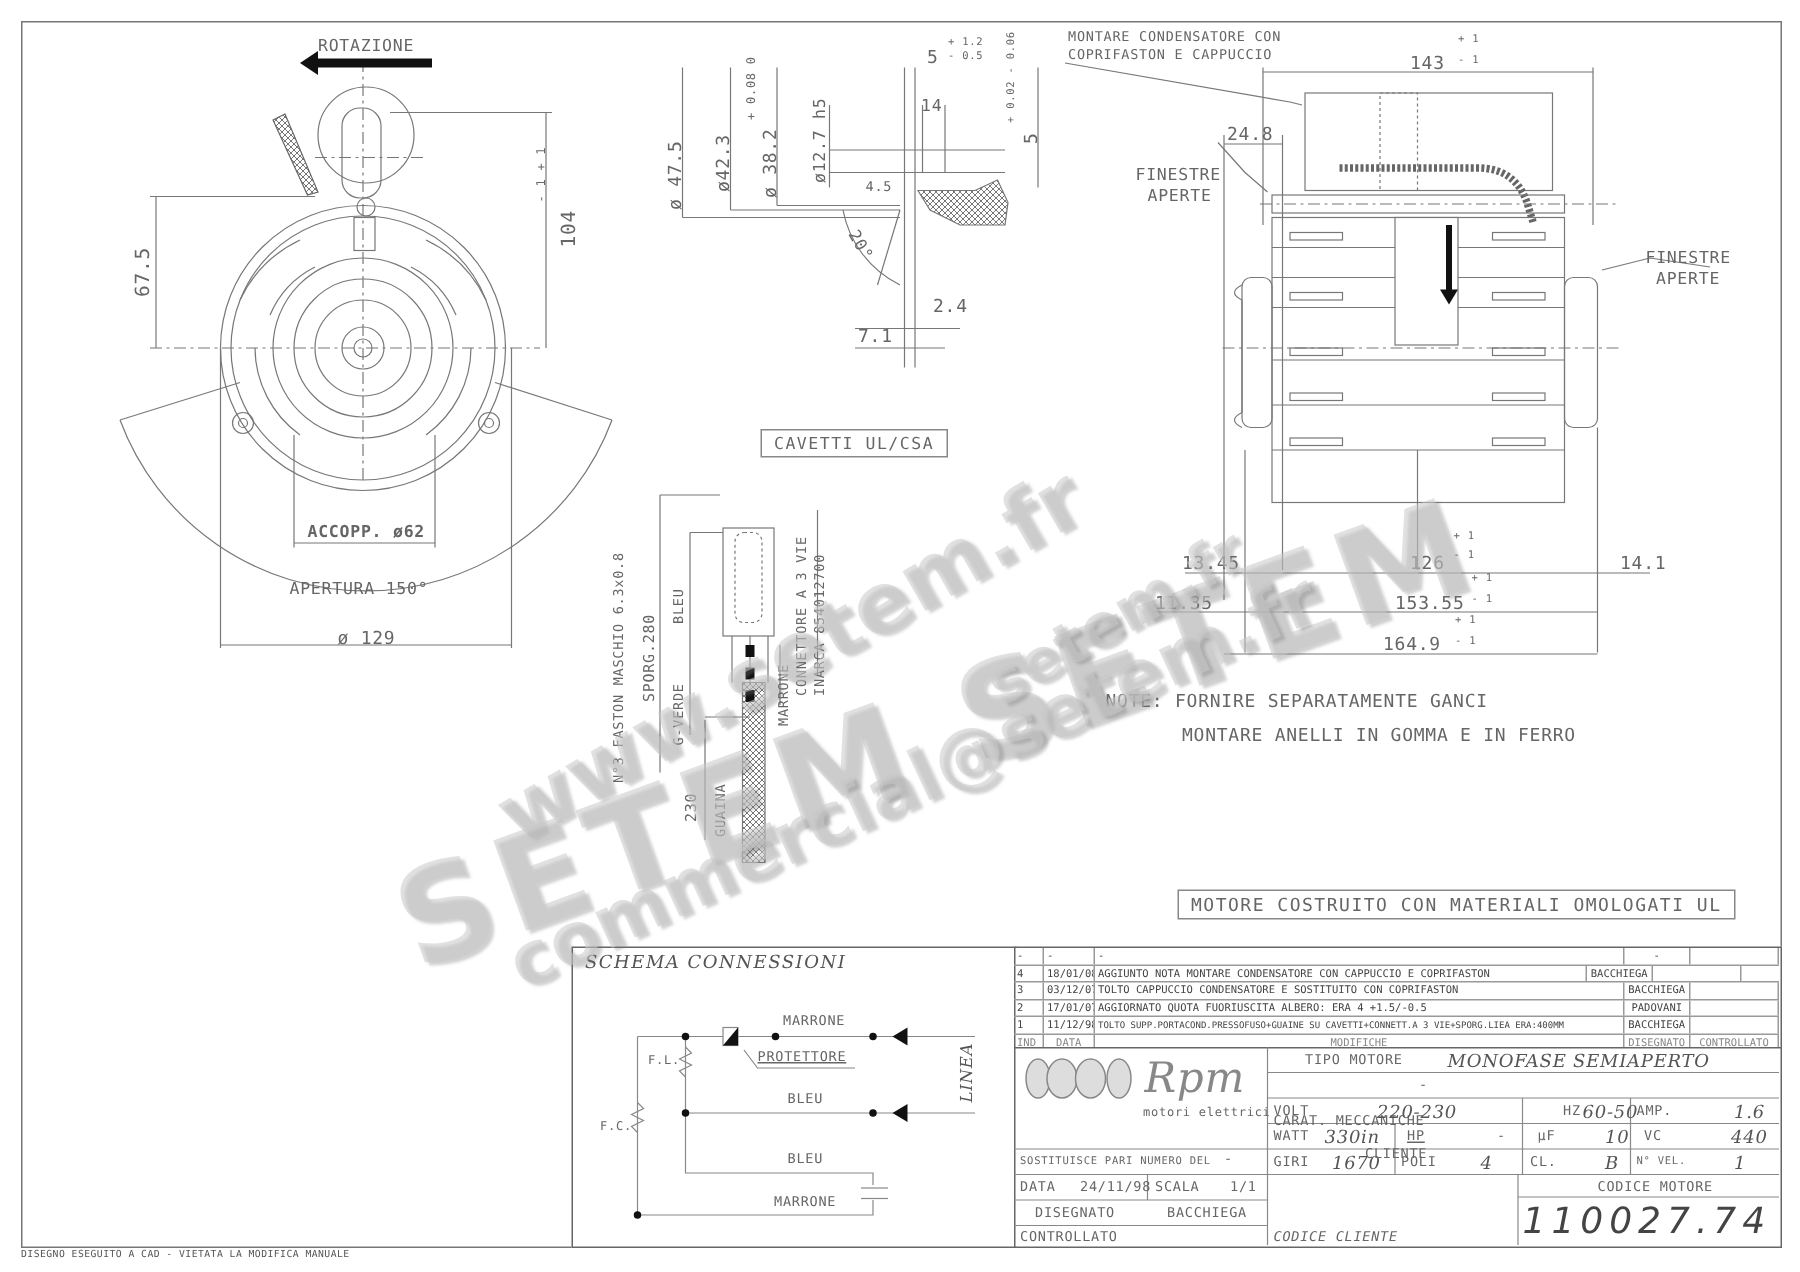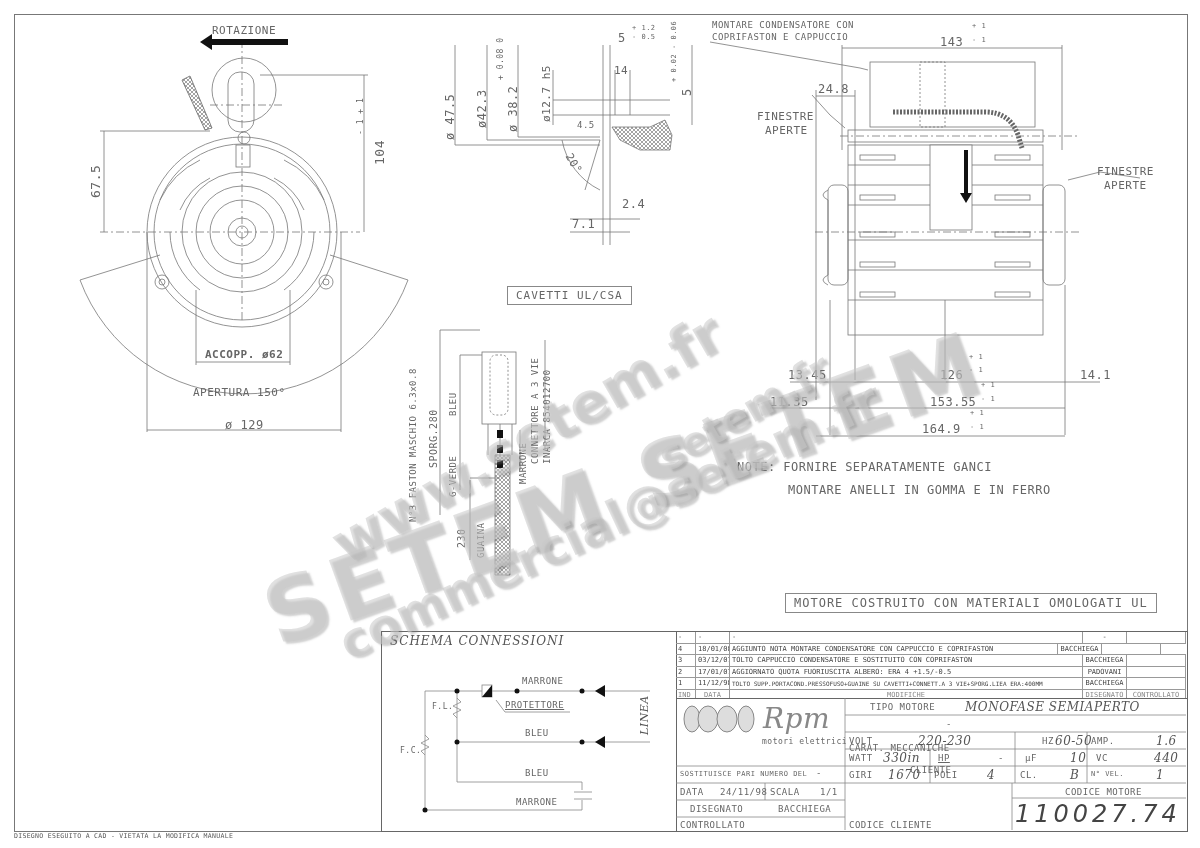--- a/index.html
+++ b/index.html
@@ -370,21 +370,21 @@
 
 <div class="cell" style="left:680px;top:787px;">DATA</div>
 <div class="cell" style="left:720px;top:787px;">24/11/98</div>
 <div class="cell" style="left:770px;top:787px;">SCALA</div>
 <div class="cell" style="left:820px;top:787px;">1/1</div>
 <div class="cell" style="left:690px;top:804px;">DISEGNATO</div>
 <div class="cell" style="left:778px;top:804px;">BACCHIEGA</div>
 <div class="cell" style="left:680px;top:820px;">CONTROLLATO</div>
 
 <div class="cell" style="left:910px;top:765px;">CLIENTE</div>
-<div class="cell" style="left:849px;top:820px;">CODICE CLIENTE</div>
+<div class="cell" style="left:849px;top:820px;font-style:italic;">CODICE CLIENTE</div>
 <div class="cell" style="left:1065px;top:787px;">CODICE MOTORE</div>
 <div class="cell" style="left:1015px;top:800px;font-family:'DejaVu Sans','Liberation Sans',sans-serif;font-size:24px;font-style:italic;color:#444;letter-spacing:4px;">110027.74</div>
 
 <div class="footer">
   <span>DISEGNO ESEGUITO A CAD - VIETATA LA MODIFICA MANUALE</span>
 </div>
 
 <div class="wm" style="left:320px;top:520px;font-size:56px;transform:rotate(-30deg);">www.setem.fr</div>
 <div class="wm" style="left:250px;top:570px;font-size:88px;transform:rotate(-20deg);letter-spacing:6px;">SETEM SETEM</div>
 <div class="wm" style="left:650px;top:440px;font-size:40px;transform:rotate(-30deg);">setem.fr</div>

